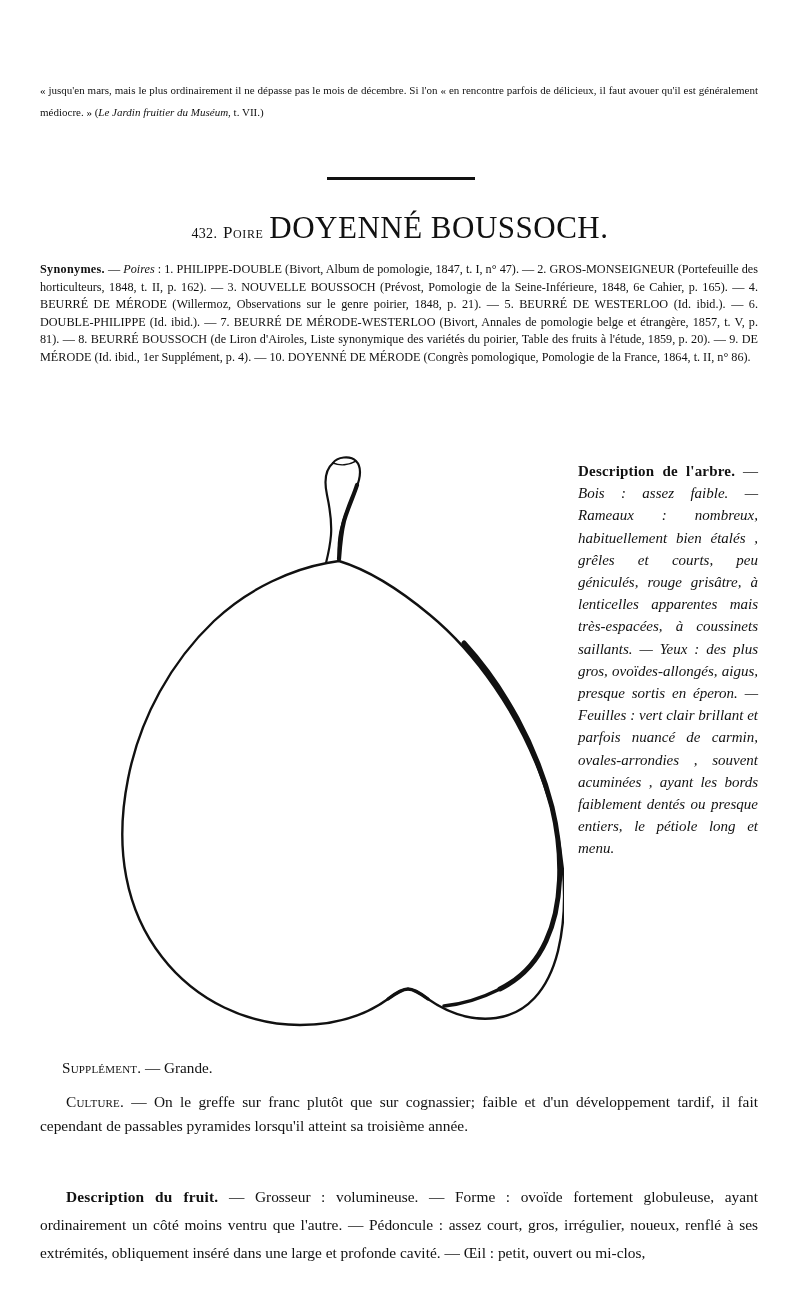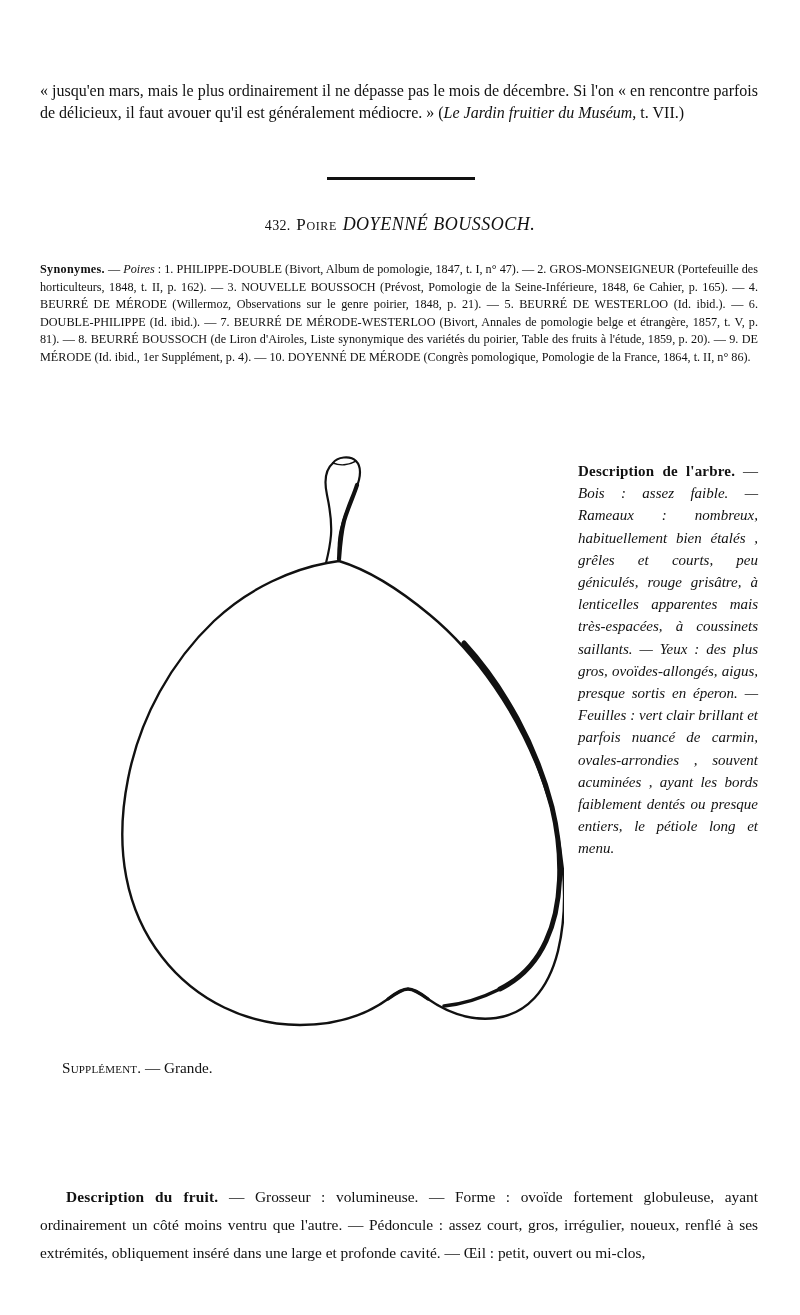--- a/index.html
+++ b/index.html
@@ -48,21 +48,21 @@
   .runhead .title .small {
     font-size: 12.5px;
     letter-spacing: 0.4px;
   }
 
   
   .quote {
     position: absolute;
     left: 40px; top: 80px;
     width: 718px;
-    font-size: 16px;
+    font-size: 11px;
     line-height: 21.5px;
     text-align: justify;
   }
   .quote i { font-style: italic; }
 
   
   .rule {
     position: absolute;
     left: 327px; top: 177px;
     width: 148px;
@@ -78,23 +78,22 @@
     text-align: center;
     font-size: 22px;
     letter-spacing: 0.3px;
   }
   .section-title .num { font-size: 14px; }
   .section-title .sc {
     font-size: 17px;
     letter-spacing: 0.6px;
   }
   .section-title .nm {
-    font-size: 18px;
+    font-size: 31px;
     letter-spacing: 0.5px;
-    font-style: italic;
   }
 
   
   .synonyms {
     position: absolute;
     left: 40px; top: 261px;
     width: 718px;
     font-size: 12.2px;
     line-height: 17.6px;
     text-align: justify;
@@ -223,18 +222,21 @@
   </div>
 
   <div class="col-right">
     <span class="lead">Description de l'arbre.</span><span> — </span><i>Bois : assez faible. — Rameaux : nombreux, habituellement bien étalés , grêles et courts, peu géniculés, rouge grisâtre, à lenticelles apparentes mais très-espacées, à coussinets saillants. — Yeux : des plus gros, ovoïdes-allongés, aigus, presque sortis en éperon. — Feuilles : vert clair brillant et parfois nuancé de carmin, ovales-arrondies , souvent acuminées , ayant les bords faiblement dentés ou presque entiers, le pétiole long et menu.</i>
   </div>
 
   <div class="fert">
     <span class="sc">Supplément.</span><span> — </span><span>Grande.</span>
   </div>
 
+  <div class="culture">
+    <span class="sc">Culture.</span><span> — </span><span>On le greffe sur franc plutôt que sur cognassier; faible et d'un développement tardif, il fait cependant de passables pyramides lorsqu'il atteint sa troisième année.</span>
+  </div>
 
   <div class="fruit">
     <span class="lead">Description du fruit.</span><span> — </span><span>Grosseur : volumineuse. — Forme : ovoïde fortement globuleuse, ayant ordinairement un côté moins ventru que l'autre. — Pédoncule : assez court, gros, irrégulier, noueux, renflé à ses extrémités, obliquement inséré dans une large et profonde cavité. — Œil : petit, ouvert ou mi-clos,</span>
   </div>
 
 </div>
 
 </body></html>

